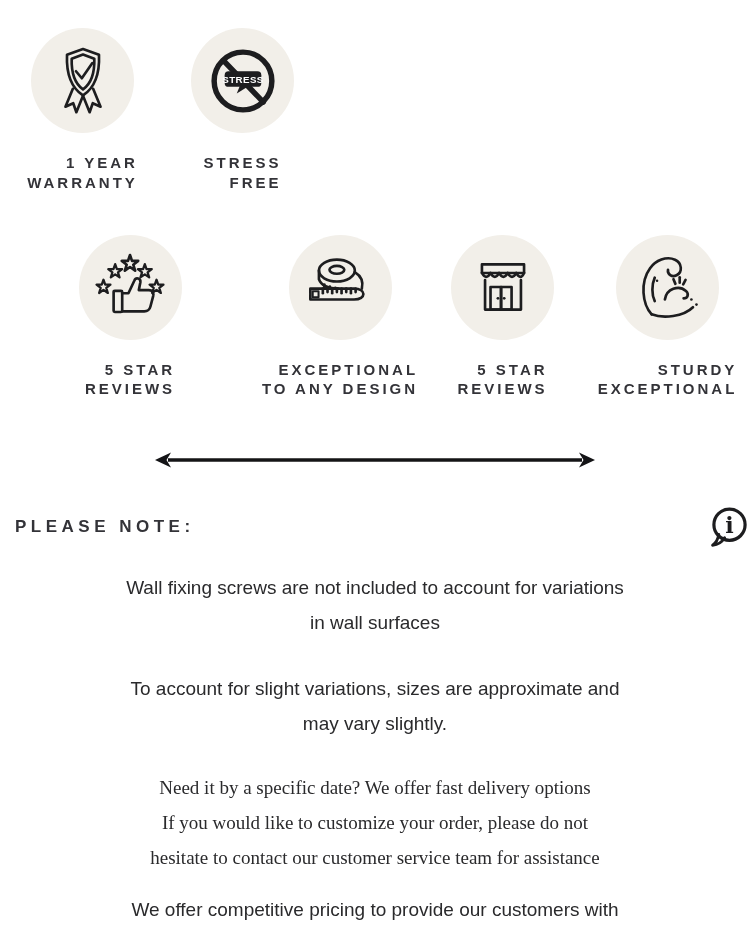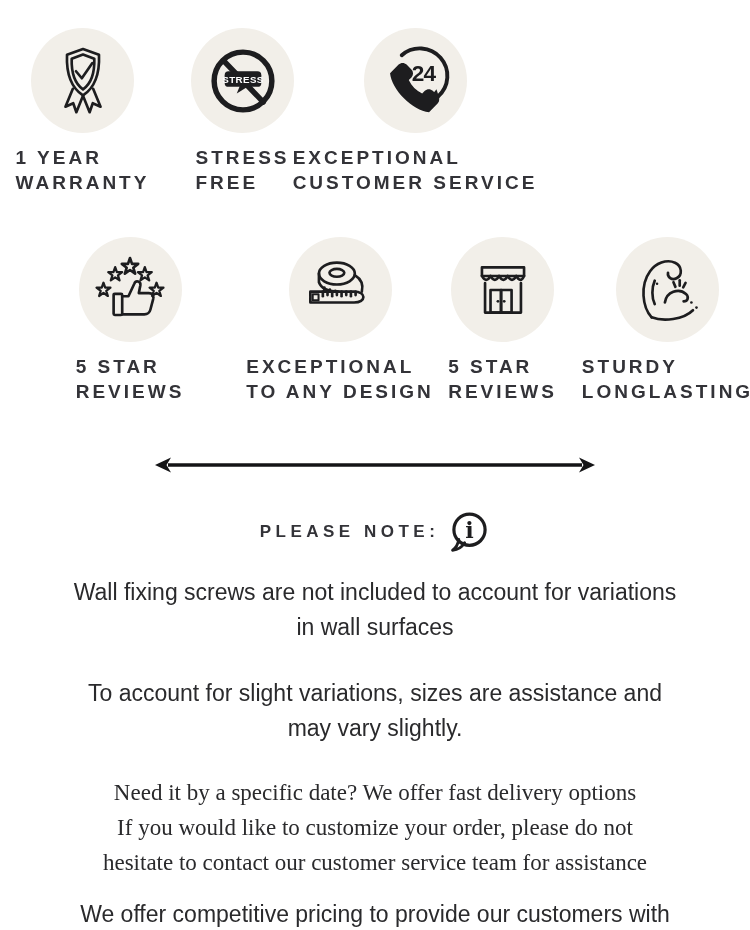--- a/index.html
+++ b/index.html
@@ -8,39 +8,39 @@
   html,body{margin:0;padding:0;background:var(--bg);}
   .page{width:750px;height:930px;background:var(--bg);overflow:hidden;
         font-family:"Liberation Sans",sans-serif;color:var(--body);}
   .frow{display:grid;}
   .row1{grid-template-columns:165px 155px 190px 240px;padding-top:28px;}
   .row2{grid-template-columns:260px 160px 165px 165px;margin-top:42px;}
   .feature{display:flex;flex-direction:column;align-items:center;}
   .circle{width:103px;height:105px;border-radius:50%;background:var(--circle);
           display:flex;align-items:center;justify-content:center;flex:none;}
   .circle svg{width:78px;height:78px;display:block;}
-  .flabel{margin-top:12px;font-size:19px;font-weight:600;letter-spacing:3px;
-          color:var(--label);text-align:left;white-space:pre-line;line-height:1.32;
+  .flabel{margin-top:20px;font-size:15px;font-weight:600;letter-spacing:3px;
+          color:var(--label);text-align:right;white-space:pre-line;line-height:1.32;
           width:max-content;}
   
   .licon *{fill:none;stroke:var(--ink);stroke-width:3.4;stroke-linecap:round;stroke-linejoin:round;}
   .licon .f{fill:var(--ink);stroke:none;}
   .licon .sw7{stroke-width:7;}
   .licon .thin{stroke-width:2.6;}
   .licon text{stroke:none;}
   .tstress{fill:#ffffff;font:bold 12.5px "Liberation Sans",sans-serif;letter-spacing:.5px;}
   .t24{fill:var(--ink);font:bold 29px "Liberation Sans",sans-serif;letter-spacing:-1px;}
   .ti{fill:var(--ink);font:bold 25px "DejaVu Serif",serif;}
   .divider{display:flex;justify-content:center;margin-top:50px;}
   .divider svg{width:446px;height:22px;}
-  .note{display:flex;align-items:center;justify-content:center;gap:10px;margin-top:34px;}
+  .note{display:flex;align-items:center;justify-content:space-between;gap:10px;margin-top:34px;padding-left:15px;}
   .note-heading{font-size:17px;font-weight:600;letter-spacing:4.5px;color:var(--label);}
   .note svg{width:41px;height:43px;}
   .paras{text-align:center;}
-  .para{font-size:23px;line-height:35px;color:var(--body);white-space:pre-line;margin:0;}
+  .para{font-size:19px;line-height:35px;color:var(--body);white-space:pre-line;margin:0;}
   .p1{margin-top:22px;} .p2{margin-top:31px;} .p3{margin-top:29px;font-family:Liberation Serif, serif;} .p4{margin-top:17px;}
 </style>
 </head>
 <body>
 
 <div class="page">
 
   <div class="frow row1">
 
     <div class="feature">
@@ -65,32 +65,20 @@
           <path class="f" d="M46 56 L42 66 L58 56 Z"></path>
           <text class="tstress" x="50" y="52.5" text-anchor="middle">STRESS</text>
           <circle class="sw7" cx="50" cy="50" r="37"></circle>
         </svg>
       </div>
       <div class="flabel">STRESS
 FREE</div>
     </div>
 
 
-    <div class="feature">
-      <div class="circle">
-        <svg class="licon" viewBox="0 0 100 100">
-          <path d="M33 17 A34.5 34.5 0 1 1 79.5 70" style="stroke-width:5"></path>
-          <path class="f" d="M69 71 L81.5 72.5 L77.5 60.5 Z"></path>
-          <text class="t24" x="61" y="50" text-anchor="middle">24</text>
-          <path class="f" d="M18 40 l11 -11 c2.8 -2.8 7.4 -2.8 10.2 0 l6.2 6.2 c2.8 2.8 2.8 7.4 0 10.2 l-3.4 3.4 c3.6 7.6 9.6 13.6 17.2 17.2 l3.4 -3.4 c2.8 -2.8 7.4 -2.8 10.2 0 l6.2 6.2 c2.8 2.8 2.8 7.4 0 10.2 L68 90 C47 88 20 61 18 40 Z"></path>
-        </svg>
-      </div>
-      <div class="flabel">EXCEPTIONAL
-CUSTOMER SERVICE</div>
-    </div>
   </div>
 
   <div class="frow row2">
 
     <div class="feature">
       <div class="circle">
         <svg class="licon" viewBox="0 0 100 100">
           <g style="stroke-width:3">
             <path transform="translate(16,50) scale(0.85)" d="M0 -11 L2.6 -3.5 L10.5 -3.5 L4.2 1.4 L6.6 9 L0 4.4 L-6.6 9 L-4.2 1.4 L-10.5 -3.5 L-2.6 -3.5 Z"></path>
             <path transform="translate(31,30) scale(0.85)" d="M0 -11 L2.6 -3.5 L10.5 -3.5 L4.2 1.4 L6.6 9 L0 4.4 L-6.6 9 L-4.2 1.4 L-10.5 -3.5 L-2.6 -3.5 Z"></path>
@@ -159,21 +147,21 @@
           <path d="M46 66 C48 52 64 47 73 55 C77.5 59.5 75 64.5 70 64.5"></path>
           <circle class="f" cx="80" cy="66" r="1.7"></circle>
           <path d="M29 85 C44 91 70 88 82 76"></path>
           <circle class="f" cx="86.5" cy="72.5" r="1.7"></circle>
           <path d="M57 40 L59.5 46"></path>
           <path d="M65 37.5 L65 44.5"></path>
           <path d="M72.5 41 L69.5 46.5"></path>
         </svg>
       </div>
       <div class="flabel">STURDY
-LONGLASTING</div>
+EXCEPTIONAL</div>
     </div>
   </div>
 
   <div class="divider">
     <svg viewBox="0 0 446 22">
       <line x1="16" y1="11" x2="430" y2="11" stroke="#141416" stroke-width="3.6"></line>
       <path d="M3 11 L19 3.5 L14.5 11 L19 18.5 Z" fill="#141416"></path>
       <path d="M443 11 L427 3.5 L431.5 11 L427 18.5 Z" fill="#141416"></path>
     </svg>
   </div>
@@ -183,21 +171,21 @@
     <svg class="licon" viewBox="0 0 46 48">
       <circle cx="23" cy="22" r="17.5" style="stroke-width:3.6"></circle>
       <path d="M11 33 C10 39 7 43 4 45 C10 44.5 15 41 17.5 36.5" style="stroke-width:3.2"></path>
       <text class="ti" x="23" y="31" text-anchor="middle">i</text>
     </svg>
   </div>
 
   <div class="paras">
     <p class="para p1">Wall fixing screws are not included to account for variations
 in wall surfaces</p>
-    <p class="para p2">To account for slight variations, sizes are assistance and
+    <p class="para p2">To account for slight variations, sizes are approximate and
 may vary slightly.</p>
     <p class="para p3">Need it by a specific date? We offer fast delivery options
 If you would like to customize your order, please do not
 hesitate to contact our customer service team for assistance</p>
     <p class="para p4">We offer competitive pricing to provide our customers with
 affordable and high-quality products.</p>
   </div>
 
 </div>
 

